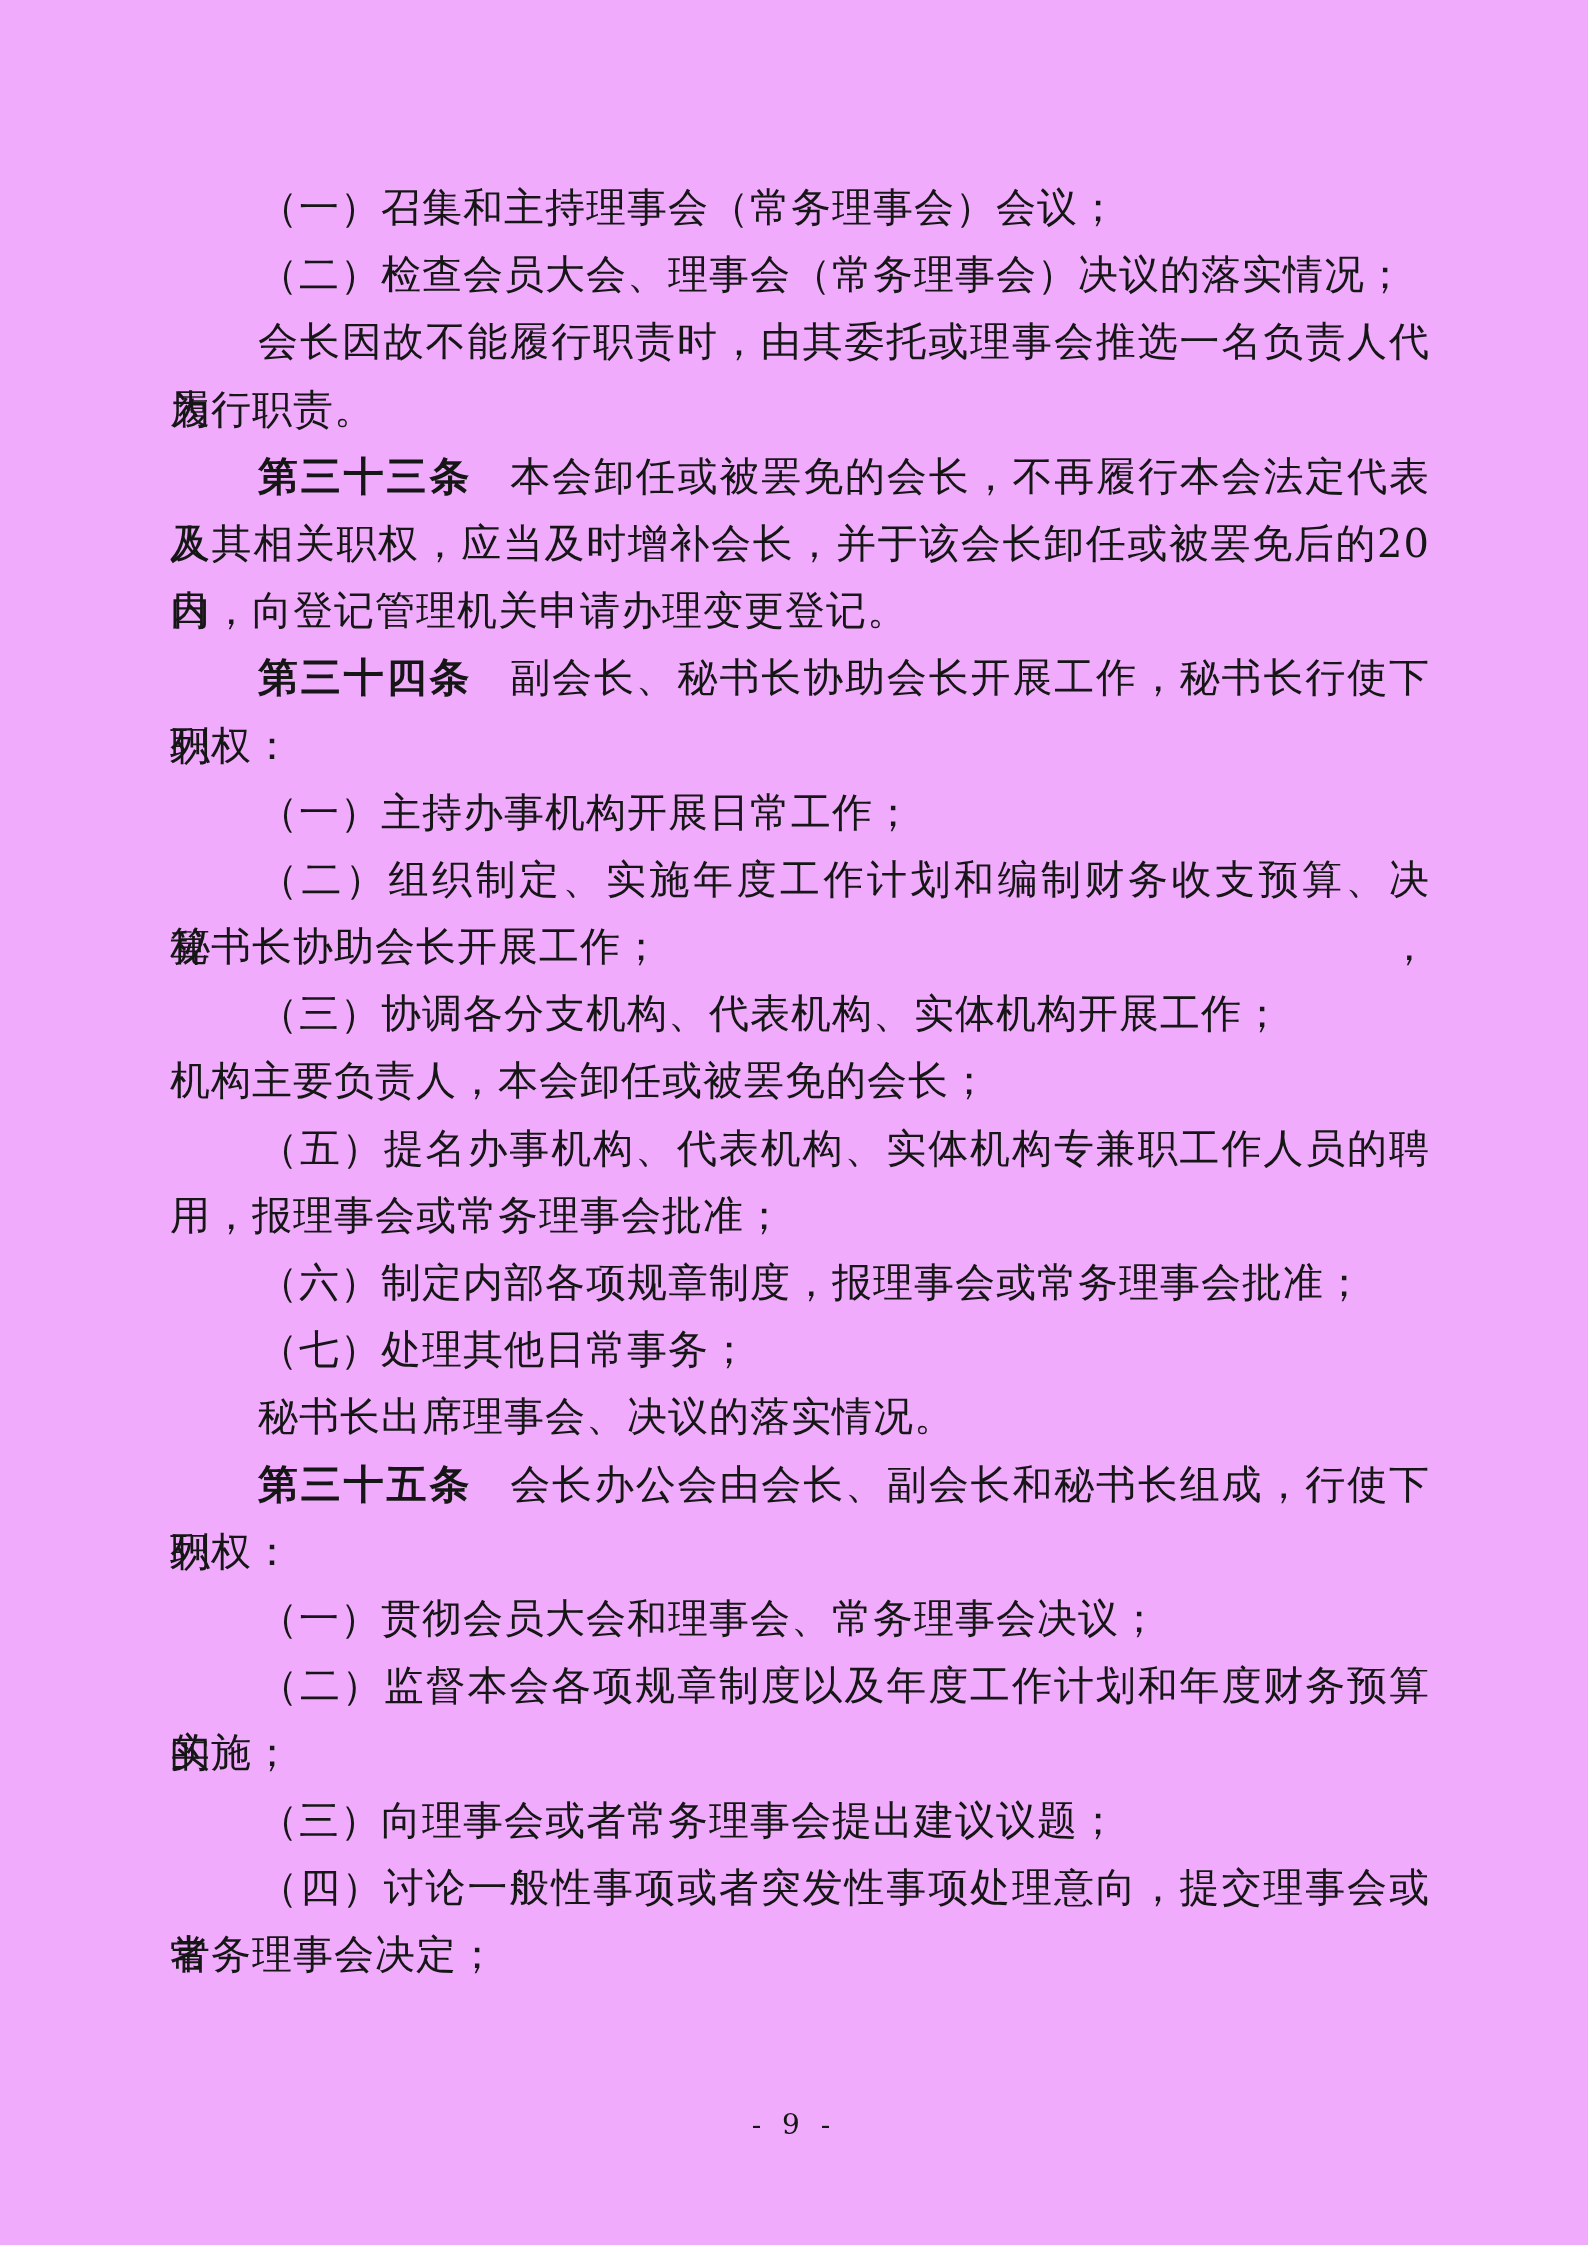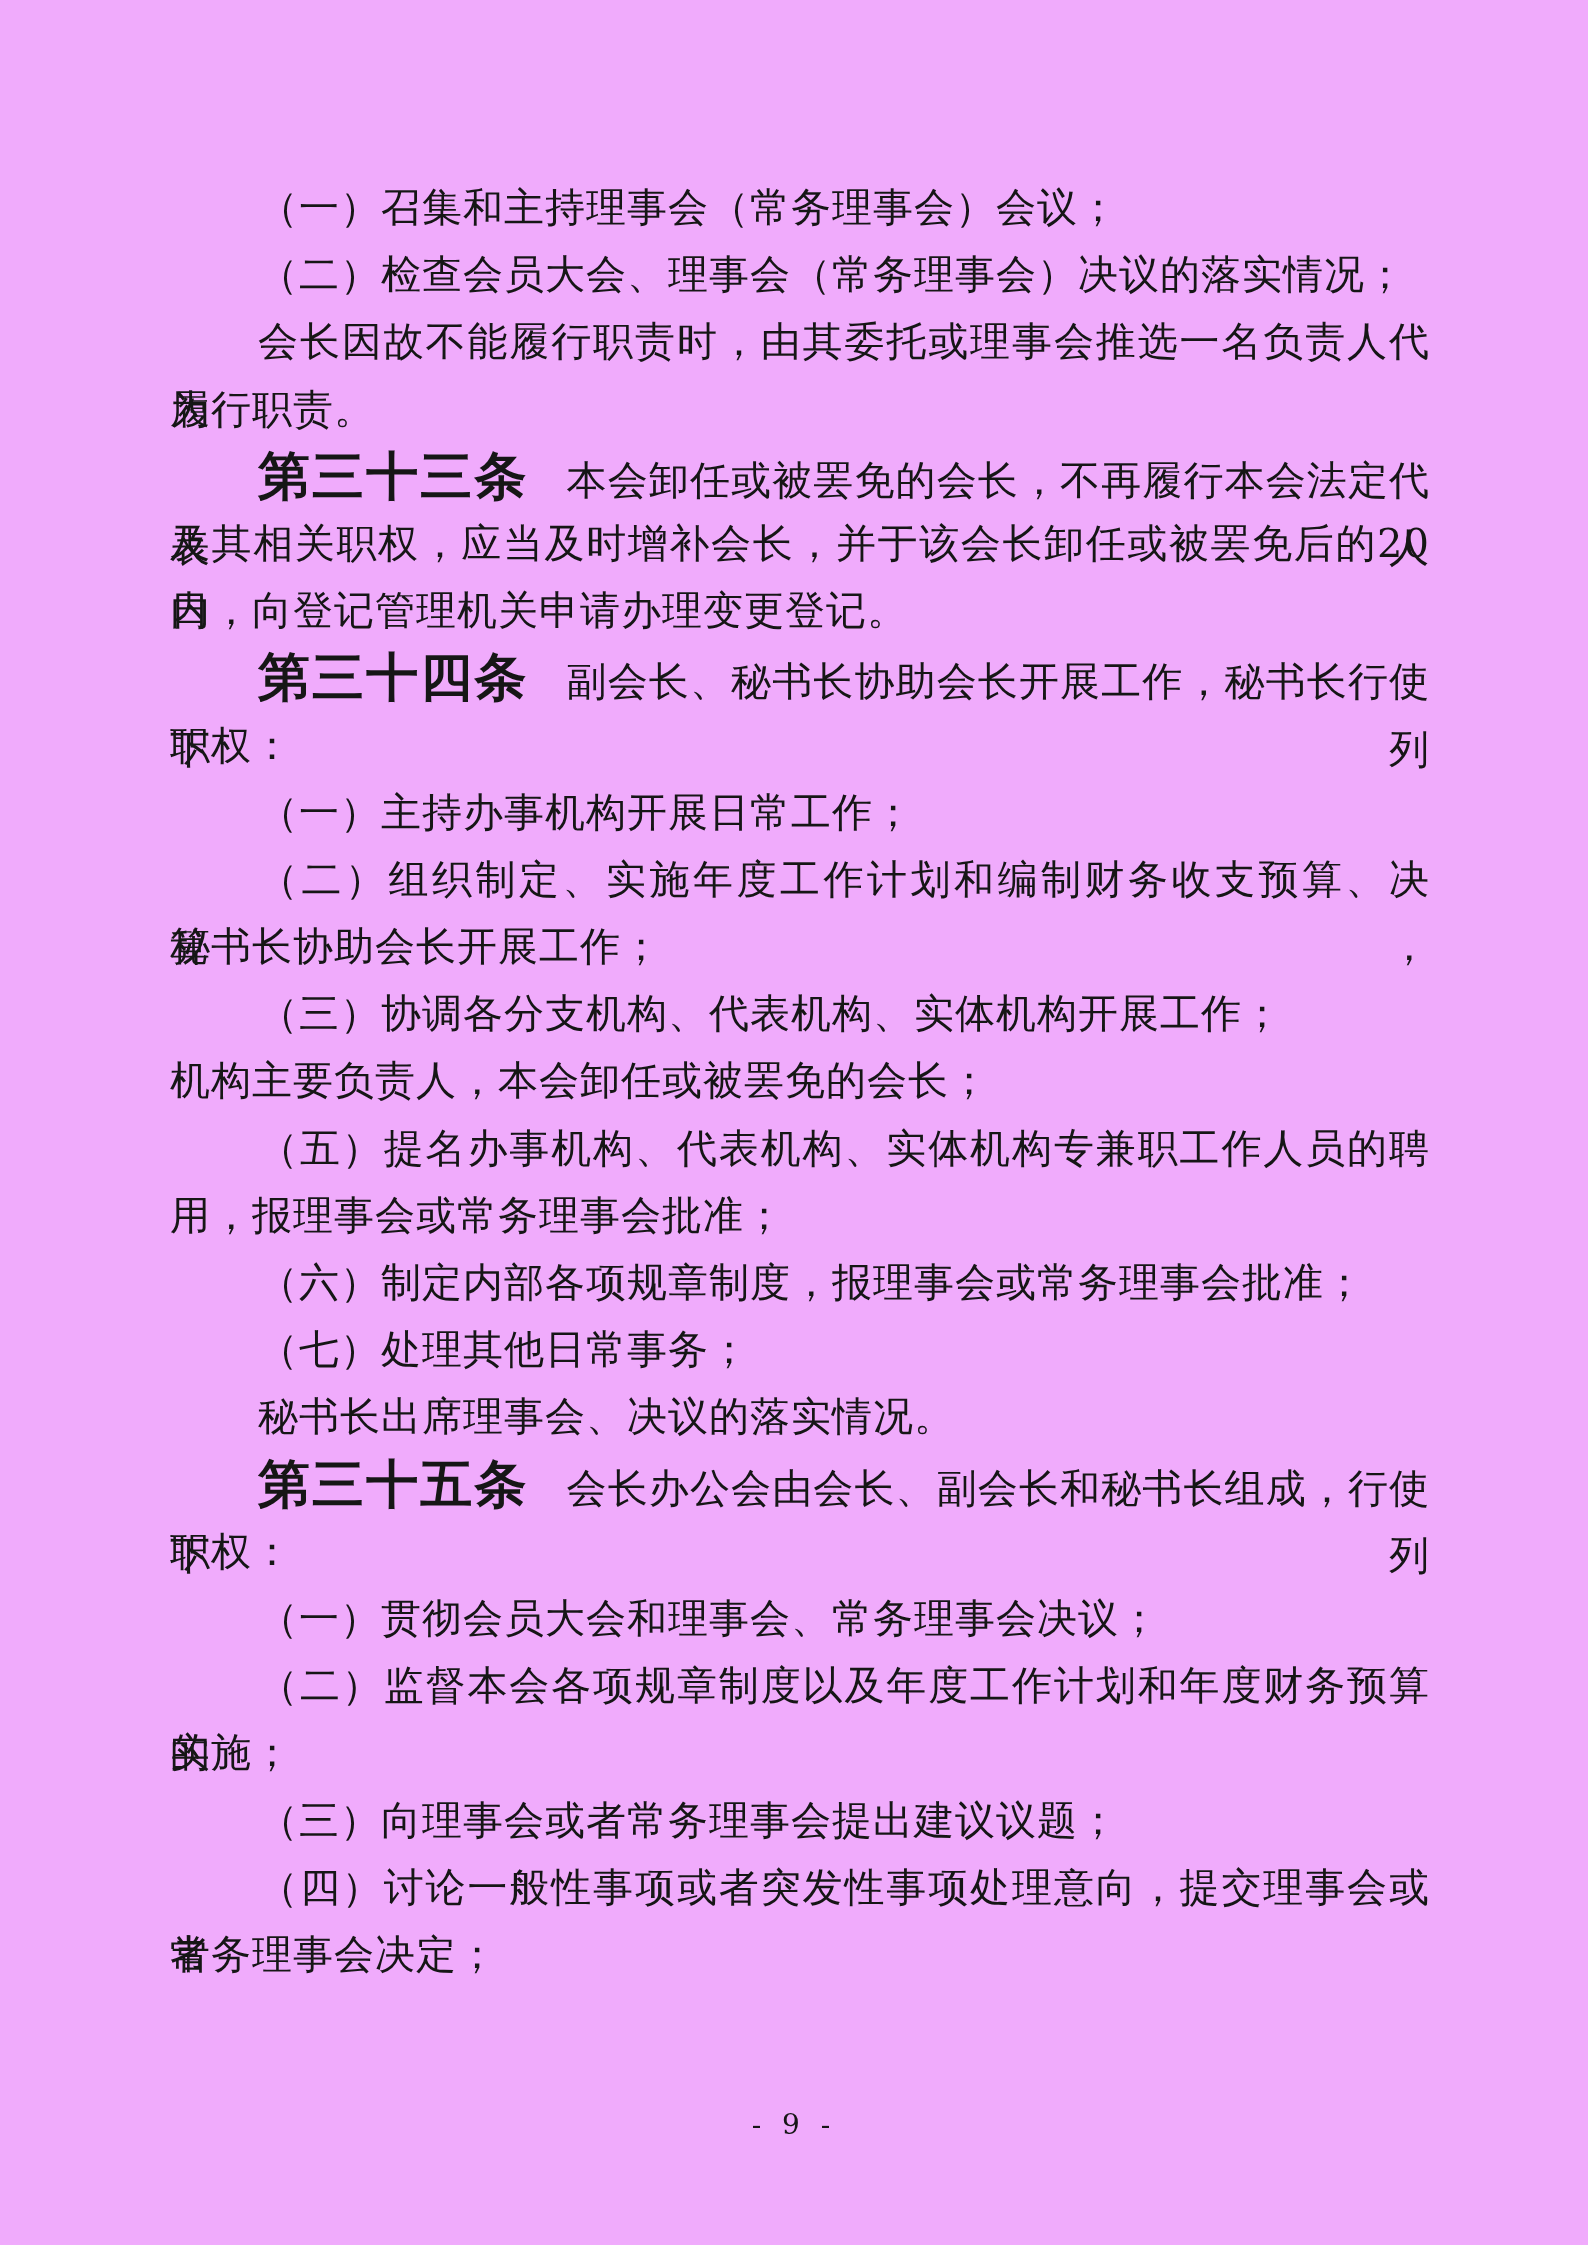--- a/index.html
+++ b/index.html
@@ -37,21 +37,21 @@
     text-indent: 88px;
   }
   .line.justify {
     white-space: normal;
     text-align: justify;
     text-align-last: justify;
   }
   .article-num {
     font-family: "DejaVu Sans", sans-serif;
     font-weight: 900;
-    font-size: 52px;
+    font-size: 40px;
     margin-right: 38px;
     letter-spacing: 2px;
   }
   .page-number {
     position: absolute;
     top: 2108px;
     left: 0;
     width: 100%;
     text-align: center;
     font-size: 28px;

